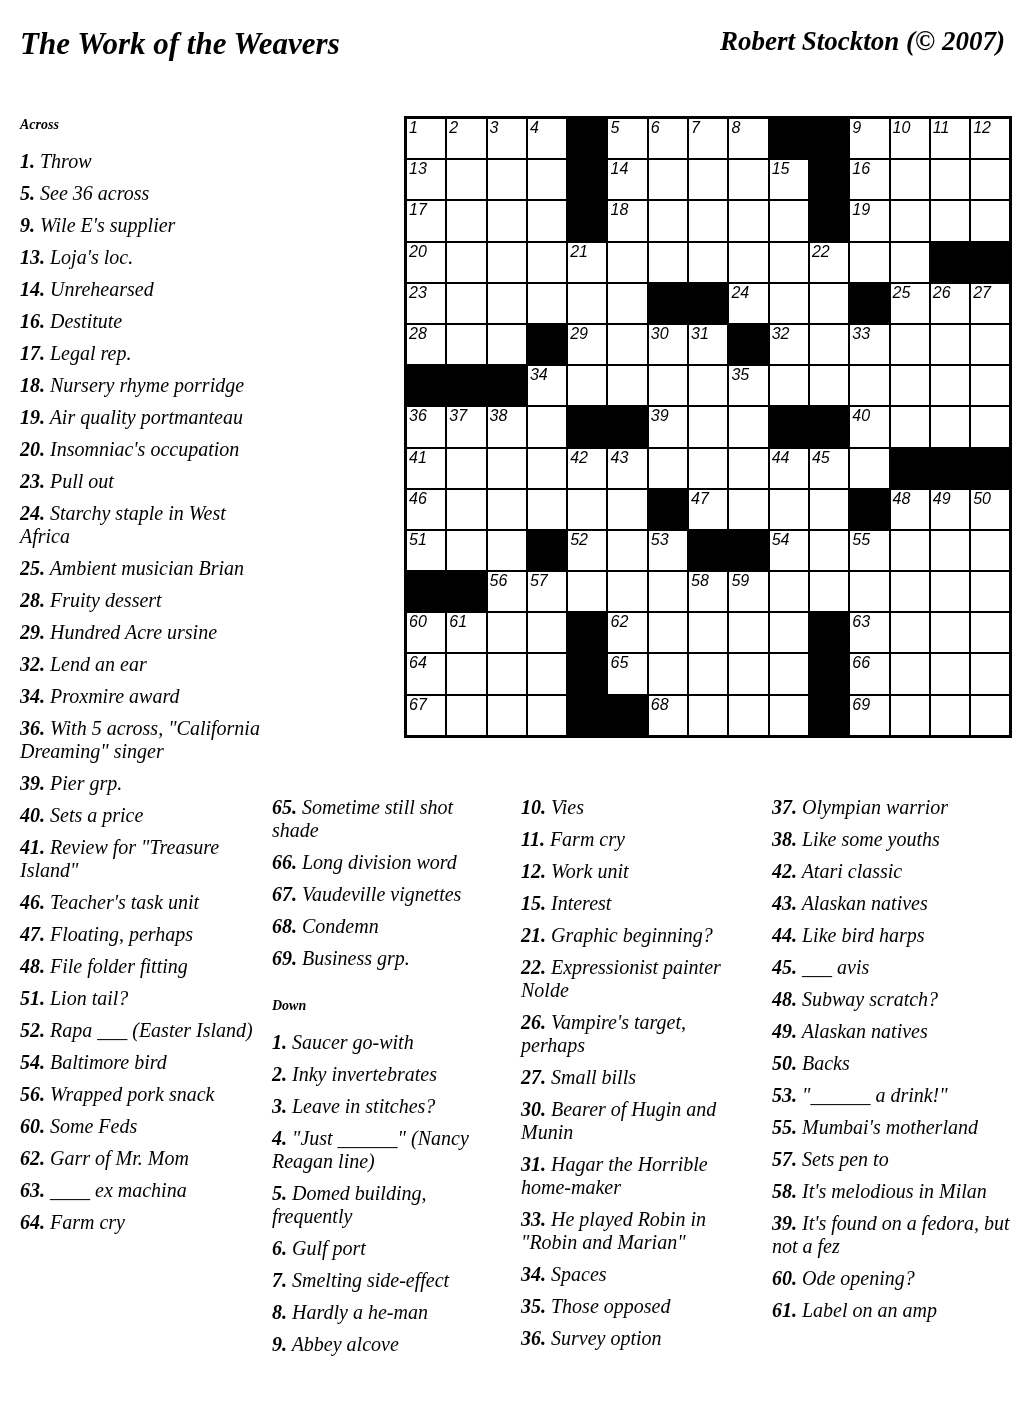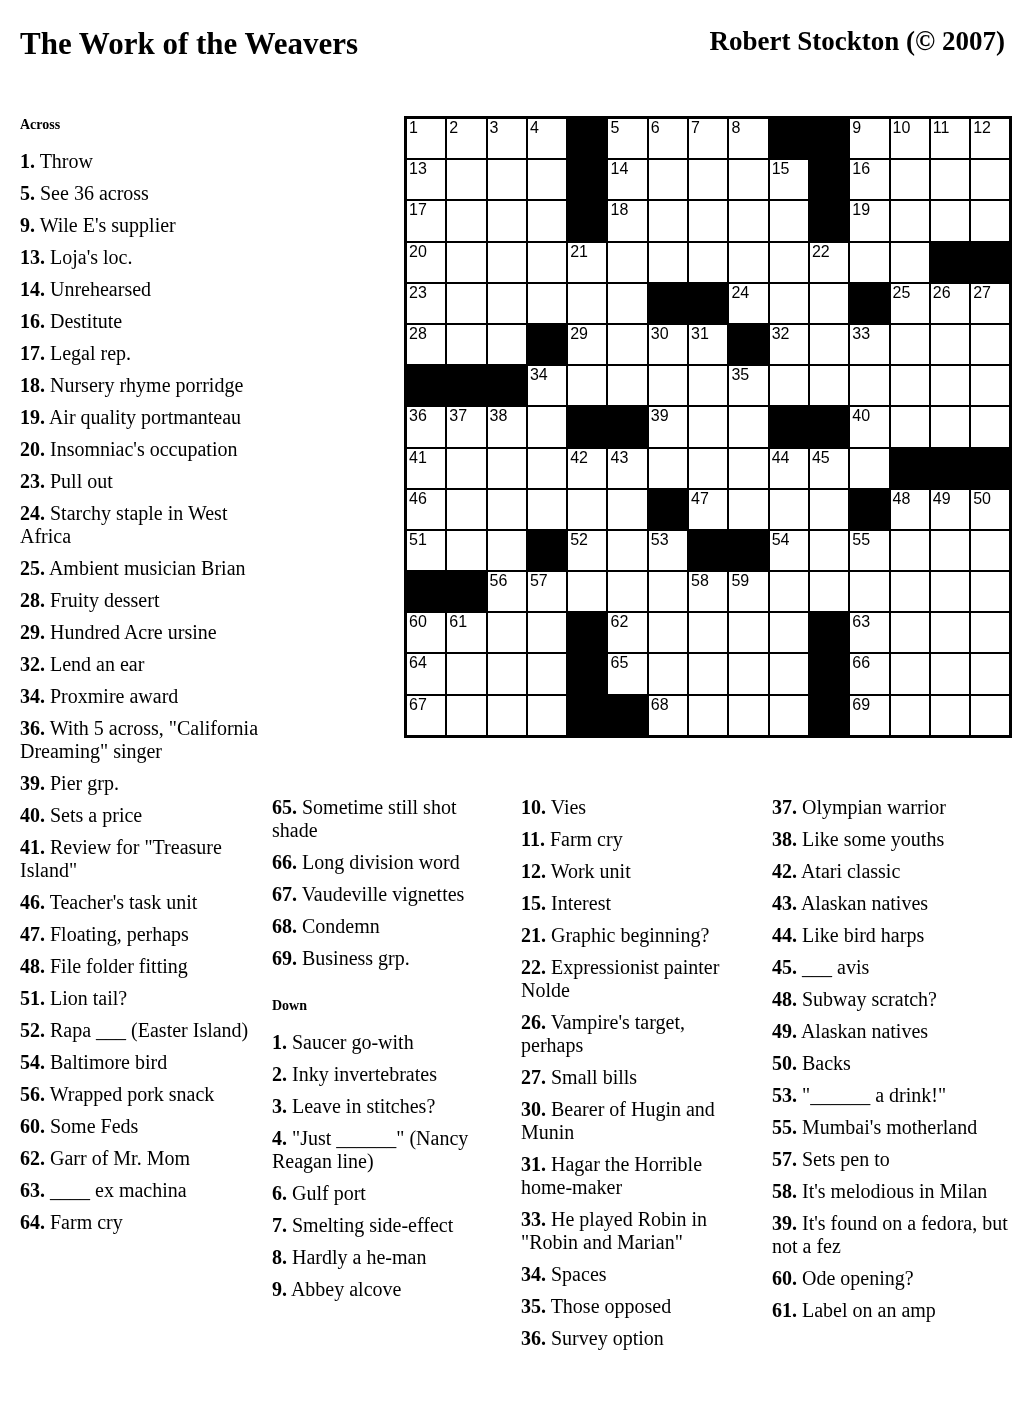--- a/index.html
+++ b/index.html
@@ -1,18 +1,18 @@
 <!DOCTYPE html>
 <html><head>
 <meta charset="utf-8">
 <style>
   html,body { margin:0; padding:0; background:#fff; }
   .page {
     position:relative; width:1028px; height:1408px; background:#ffffff;
-    font-family:"Liberation Serif", serif; color:#000; overflow:hidden;
+    font-family:"Liberation Serif", serif; color:#000; overflow:hidden;font-style:italic;
   }
   .title {
     position:absolute; left:20px; top:26px;
     font-size:31px; font-weight:bold; white-space:nowrap;
   }
   .author {
     position:absolute; right:23px; top:26px;
     font-size:27px; font-weight:bold; white-space:nowrap;
   }
   .grid {
@@ -454,20 +454,21 @@
         <div class="clue"><b>67.</b><span> Vaudeville vignettes</span></div>
         <div class="clue"><b>68.</b><span> Condemn</span></div>
         <div class="clue"><b>69.</b><span> Business grp.</span></div>
       </div>
     <div class="colhead down-head">Down</div>
     <div id="down-list-1">
         <div class="clue"><b>1.</b><span> Saucer go-with</span></div>
         <div class="clue"><b>2.</b><span> Inky invertebrates</span></div>
         <div class="clue"><b>3.</b><span> Leave in stitches?</span></div>
         <div class="clue"><b>4.</b><span> "Just ______" (Nancy Reagan line)</span></div>
+        <div class="clue"><b>5.</b><span> Domed building, frequently</span></div>
         <div class="clue"><b>6.</b><span> Gulf port</span></div>
         <div class="clue"><b>7.</b><span> Smelting side-effect</span></div>
         <div class="clue"><b>8.</b><span> Hardly a he-man</span></div>
         <div class="clue"><b>9.</b><span> Abbey alcove</span></div>
       </div>
   </div>
 
   <div class="cluecol" id="col3">
     <div id="down-list-2">
         <div class="clue"><b>10.</b><span> Vies</span></div>

